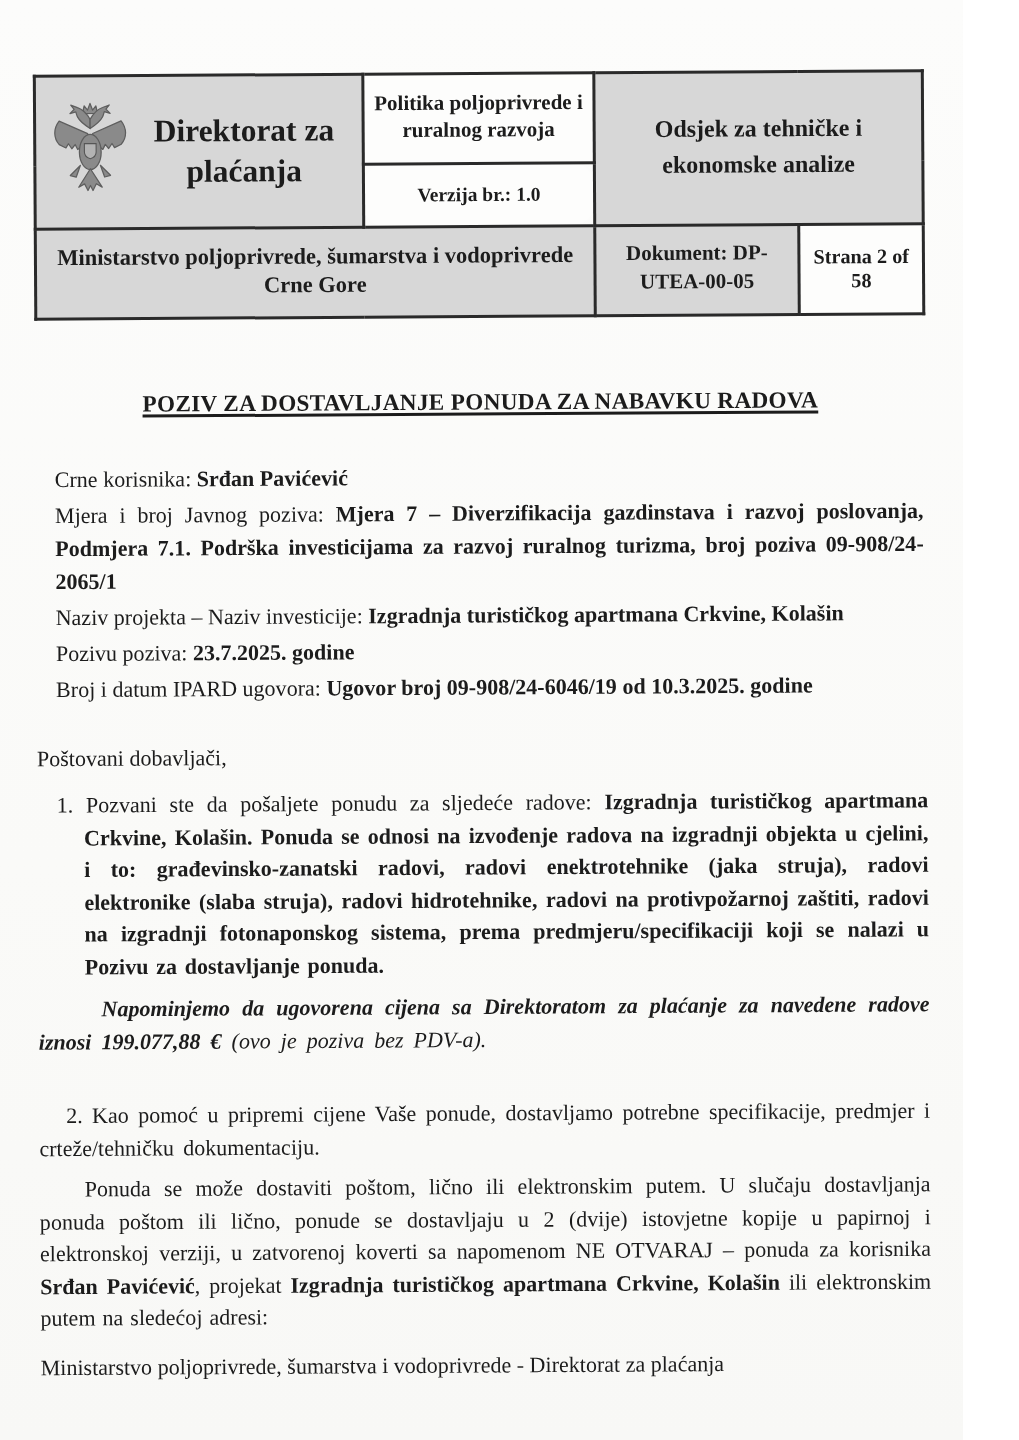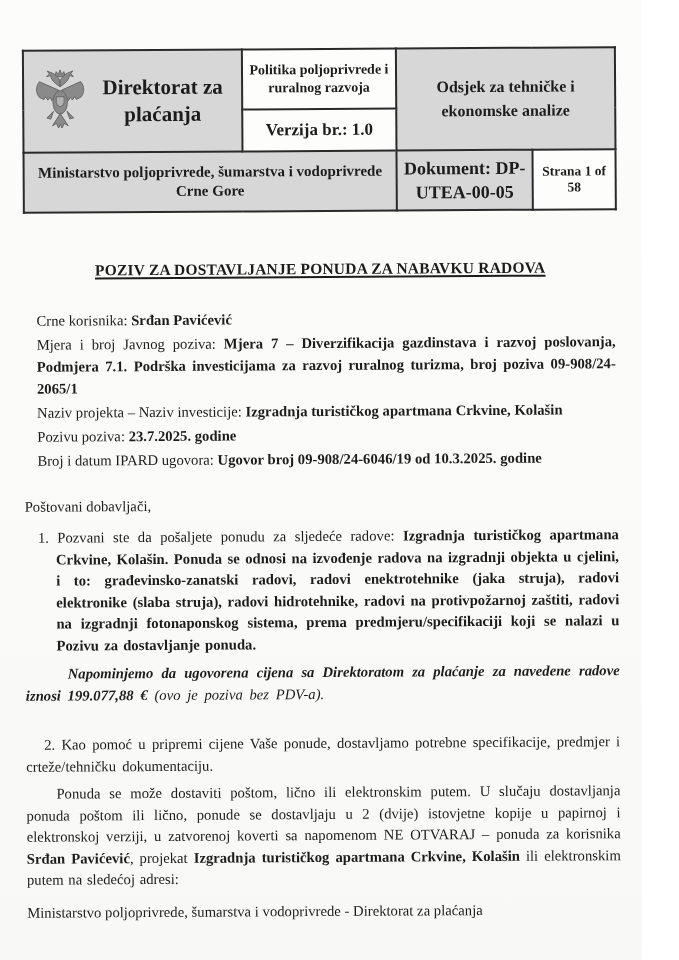--- a/index.html
+++ b/index.html
@@ -23,24 +23,24 @@
     border:2px solid #2a2a2a;
     text-align:center; vertical-align:middle;
     font-weight:bold; padding:3px 6px;
   }
   td.gray  { background:#d7d7d7; }
   td.white { background:#fdfdfc; }
   .logo-row { display:flex; align-items:center; gap:4px; padding:2px 2px; }
   .logo-row svg { flex:0 0 auto; }
   .org-title { flex:1; text-align:center; font-size:21px; line-height:1.3; font-weight:bold; }
   td.policy   { font-size:14px; line-height:1.3; height:52px; }
-  td.version  { font-size:17px; height:34px;border-radius:15px; }
+  td.version  { font-size:13px; height:34px;border-radius:15px; }
   td.dept     { font-size:16px; line-height:1.5; }
   td.ministry { font-size:15px; line-height:1.3; height:52px; }
-  td.docnum   { font-size:18px; line-height:1.35; }
+  td.docnum   { font-size:14px; line-height:1.35; }
   td.pagenum  { font-size:13.5px; }
 
   
   .doc-title {
     margin:48px 0 0; text-align:center;
     font-size:15.5px; font-weight:bold; letter-spacing:.2px;
     text-decoration:underline; text-decoration-thickness:1.5px; text-underline-offset:2px;
   }
   .fields { margin:30px 0 0; padding:0 2px 0 13px; }
   .field { margin:0 0 2px; font-size:14.7px; line-height:22px; text-align:justify; }
@@ -105,21 +105,21 @@
         </td>
         <td class="white policy">Politika poljoprivrede i ruralnog razvoja</td>
         <td class="gray dept" colspan="2" rowspan="2">Odsjek za tehničke i ekonomske analize</td>
       </tr>
       <tr>
         <td class="white version">Verzija br.: 1.0</td>
       </tr>
       <tr>
         <td class="gray ministry" colspan="2">Ministarstvo poljoprivrede, šumarstva i vodoprivrede Crne Gore</td>
         <td class="gray docnum">Dokument: DP-UTEA-00-05</td>
-        <td class="white pagenum">Strana 1 of 58</td>
+        <td class="white pagenum">Strana 2 of 58</td>
       </tr>
     </tbody>
       </table>
 
     <h1 class="doc-title">POZIV ZA DOSTAVLJANJE PONUDA ZA NABAVKU RADOVA</h1>
 
     <div class="fields">
       <p class="field">
         <span>Crne korisnika:</span>
         <span class="val">Srđan Pavićević</span>

